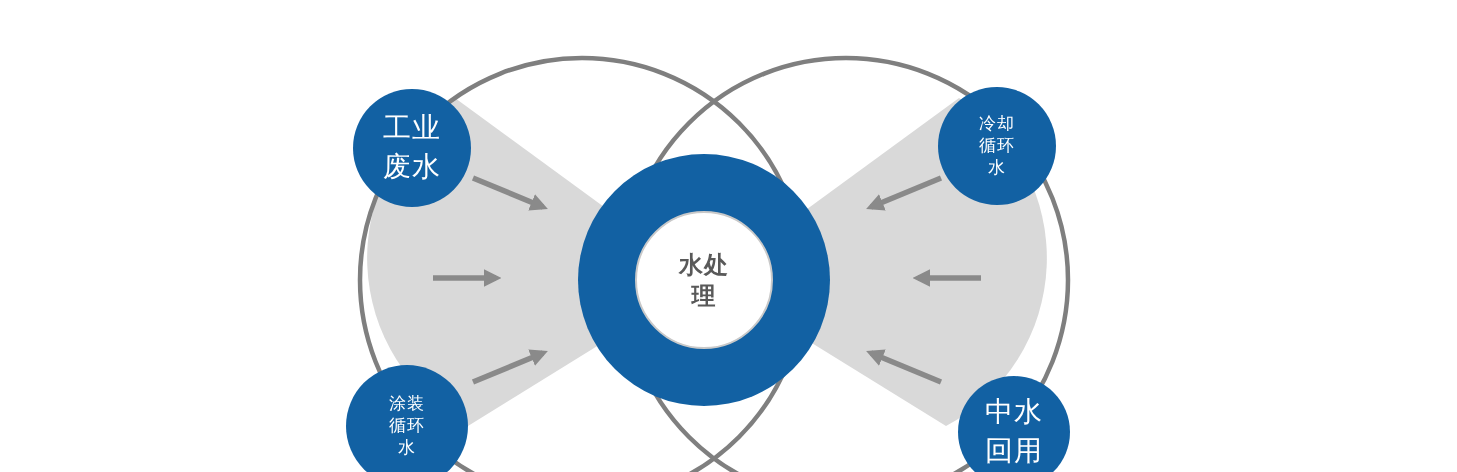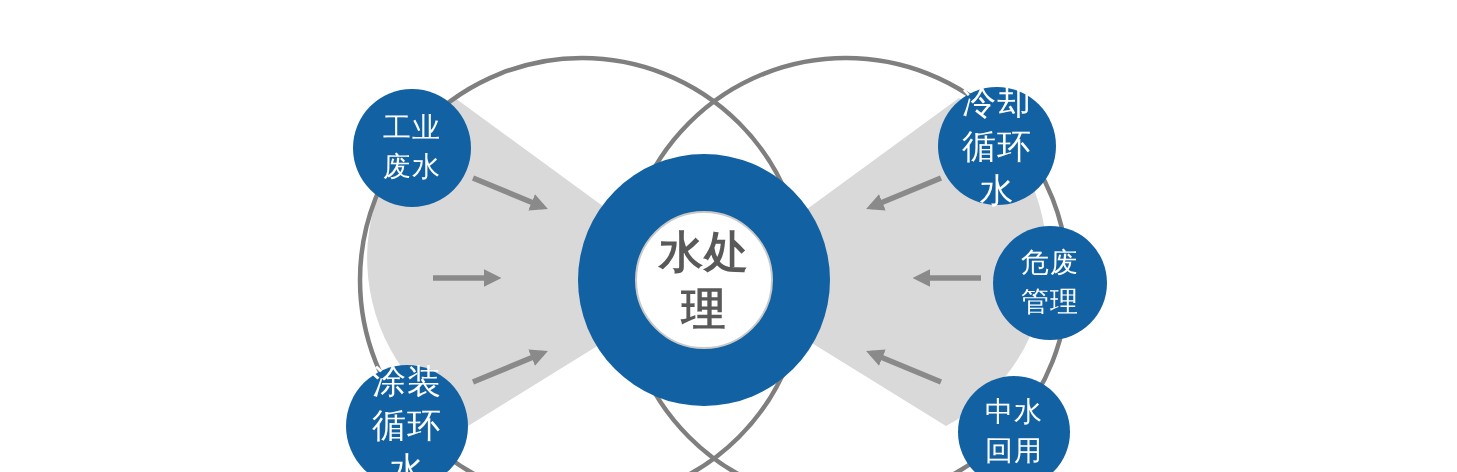--- a/index.html
+++ b/index.html
@@ -20,32 +20,32 @@
   .ring{fill:none;stroke:var(--ring_gray);stroke-width:4.5;}
   .arrow{stroke:var(--arrow_gray);stroke-width:5.5;fill:none;}
   .ah{fill:var(--arrow_gray);}
   .node{
     position:absolute;border-radius:50%;
     background:var(--circle_blue);color:var(--node_text);
     display:flex;align-items:center;justify-content:center;
     text-align:center;white-space:pre-line;
     font-size:28px;line-height:1.38;letter-spacing:1px;
   }
-  .node.lines3{font-size:34px;line-height:1.3;}
+  .node.lines3{font-size:17px;line-height:1.3;}
   .hub{
     position:absolute;left:578px;top:114px;width:252px;height:252px;
     border-radius:50%;background:var(--circle_blue);
     display:flex;align-items:center;justify-content:center;
   }
   .hub-inner{
     width:138px;height:138px;border-radius:50%;
     background:#fff;border:2px solid var(--inner_border);
     display:flex;align-items:center;justify-content:center;
     text-align:center;white-space:pre-line;
-    color:var(--center_text);font-size:44px;font-weight:bold;line-height:1.3;letter-spacing:1px;
+    color:var(--center_text);font-size:24px;font-weight:bold;line-height:1.3;letter-spacing:1px;
   }
   
   .n-industrial{left:353px;top:49px;width:118px;height:118px;}
   .n-pure{left:298px;top:183px;width:114px;height:114px;}
   .n-coating{left:346px;top:325px;width:122px;height:122px;font-family:Liberation Serif, serif;}
   .n-cooling{left:938px;top:47px;width:118px;height:118px;}
   .n-hazard{left:993px;top:186px;width:114px;height:114px;}
   .n-reclaimed{left:958px;top:336px;width:112px;height:112px;}
 </style>
 </head>
@@ -76,22 +76,20 @@
 
   <div class="node n-industrial">工业
 废水</div>
   <div class="node lines3 n-coating">涂装
 循环
 水</div>
 
   <div class="node lines3 n-cooling">冷却
 循环
 水</div>
-  <div class="node n-hazard">危废
-管理</div>
   <div class="node n-reclaimed">中水
 回用</div>
 
   <div class="hub">
     <div class="hub-inner">水处
 理</div>
   </div>
 
 </div>
 

